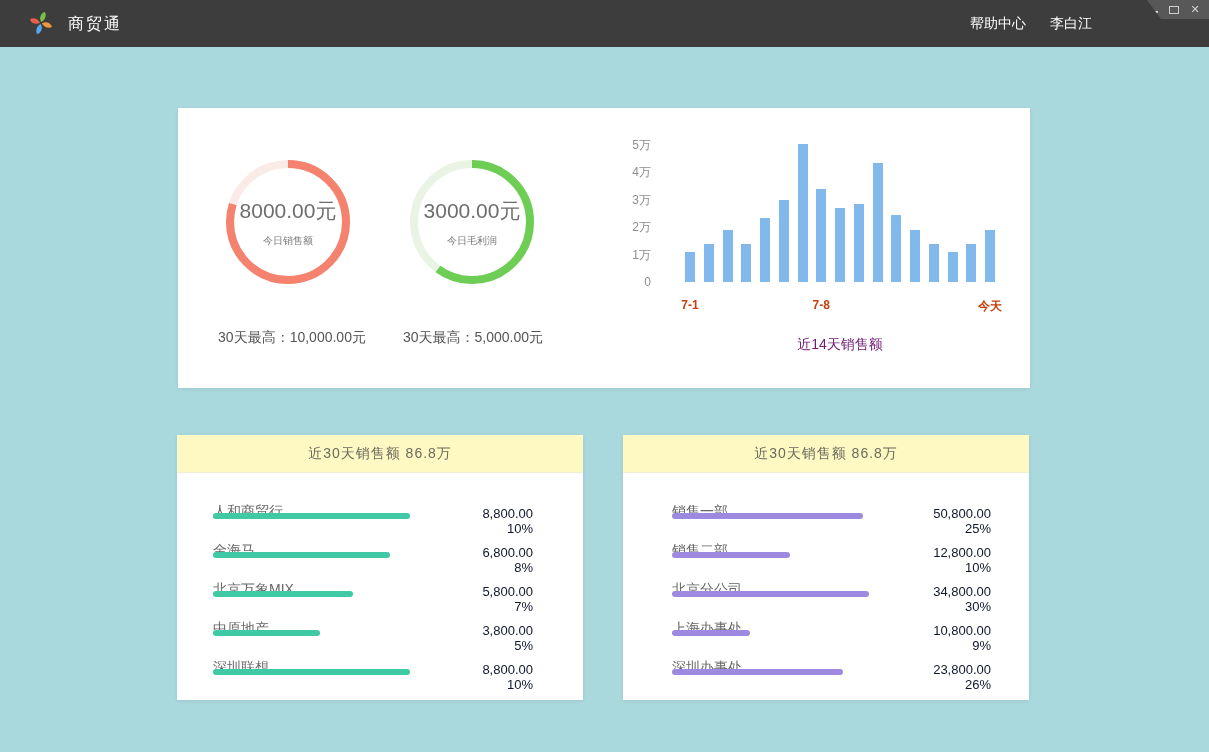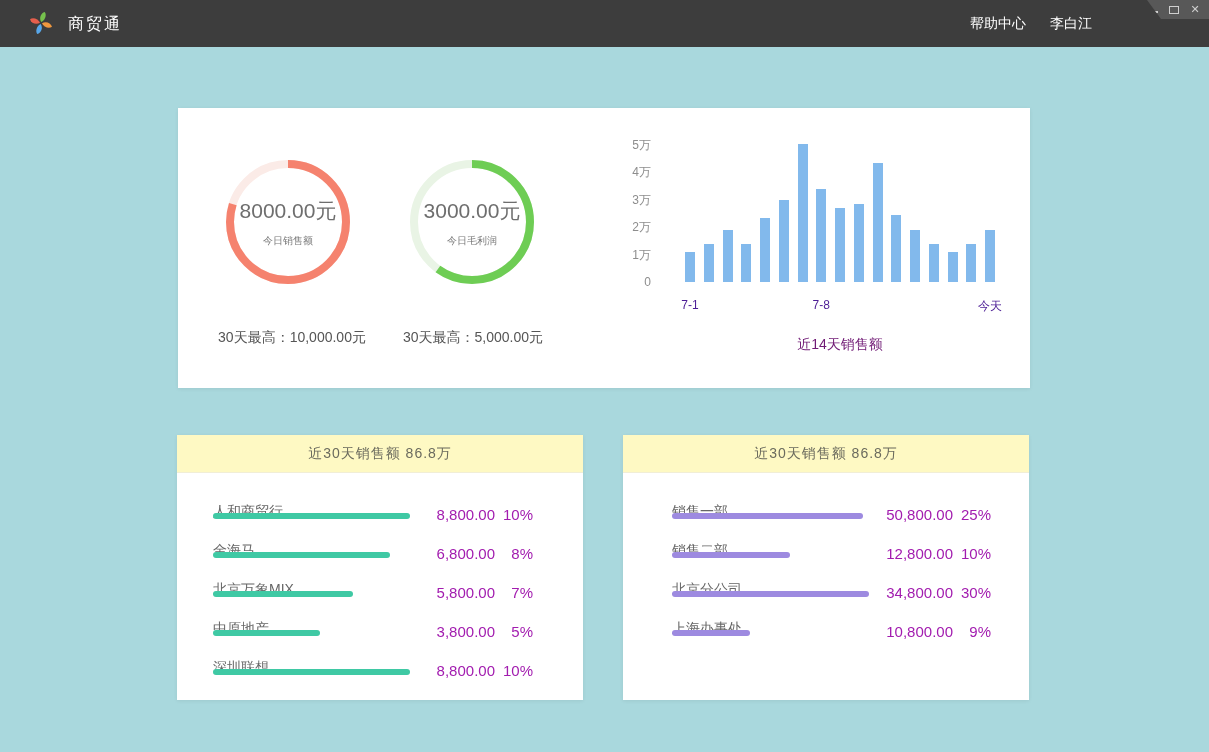--- a/index.html
+++ b/index.html
@@ -42,32 +42,32 @@
   .footnote.f1 { left:185px; }
 
   
   .barchart { position:absolute; left:452px; top:37px; width:365px; height:200px; }
   .bc-yaxis { position:absolute; left:0; top:0; width:33px; height:137px; }
   .bc-ylabel { position:absolute; right:12px; transform:translateY(-50%); font-size:12px; color:#8d8d8d; white-space:nowrap; }
   .bc-plot { position:absolute; left:55px; top:0; width:310px; height:137px;
              display:flex; align-items:flex-end; justify-content:space-between; }
   .bc-bar { width:10px; background:#82b9ec; }
   .bc-xaxis { position:absolute; left:55px; top:153px; width:310px; height:16px; }
-  .bc-xlabel { position:absolute; transform:translateX(-50%); font-size:12px; color:#4c1d95; white-space:nowrap; }
+  .bc-xlabel { position:absolute; transform:translateX(-50%); font-size:12px; color:#c2410c; white-space:nowrap;font-weight:bold; }
   .bc-caption { position:absolute; left:55px; top:191px; width:310px; text-align:center; font-size:14px; color:#701a75; }
 
   
   .list-header { height:38px; background:#fef9c3; border-bottom:1px solid #f1eed6;
                  display:flex; align-items:center; justify-content:center;
                  font-size:14px; color:#6b6b5e; letter-spacing:1px; }
   .list-items { padding:16px 0 0 0; }
   .list-item { position:relative; height:39px; }
   .li-label { position:absolute; top:14px; font-size:14px; color:#666666; white-space:nowrap; }
   .li-bar { position:absolute; top:24px; height:6px; border-radius:3px; }
-  .li-value { position:absolute; top:17px; font-size:15px; color:#a21caf; display:flex; }
+  .li-value { position:absolute; top:17px; font-size:13px; color:#0f172a; display:flex;flex-direction:column; }
   .li-amount { display:inline-block; min-width:72px; text-align:right; }
   .li-percent { display:inline-block; min-width:38px; text-align:right; }
   .list-card.left .li-label, .list-card.left .li-bar { left:36px; }
   .list-card.left .li-value { right:50px; }
   .list-card.right .li-label, .list-card.right .li-bar { left:49px; }
   .list-card.right .li-value { right:38px; }
 </style>
 </head>
 <body>
 
@@ -237,16 +237,24 @@
           </div>
         </div>
         <div class="list-item">
           <div class="li-label">上海办事处</div>
           <div class="li-bar" style="width: 78px; background: rgb(157, 138, 224);"></div>
           <div class="li-value">
             <span class="li-amount">10,800.00</span>
             <span class="li-percent">9%</span>
           </div>
         </div>
+        <div class="list-item">
+          <div class="li-label">深圳办事处</div>
+          <div class="li-bar" style="width: 171px; background: rgb(157, 138, 224);"></div>
+          <div class="li-value">
+            <span class="li-amount">23,800.00</span>
+            <span class="li-percent">26%</span>
+          </div>
+        </div>
       </div>
   </section>
 
 </div>
 
 </body></html>

